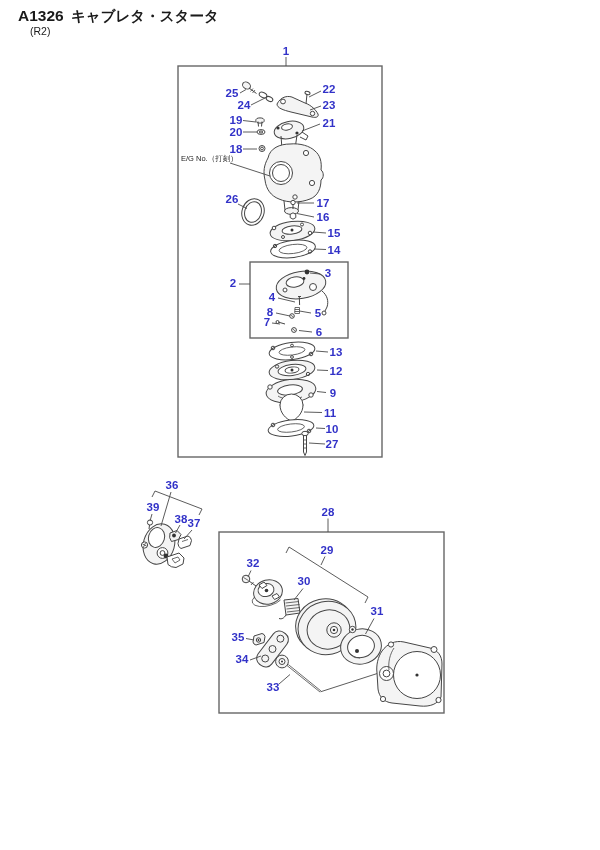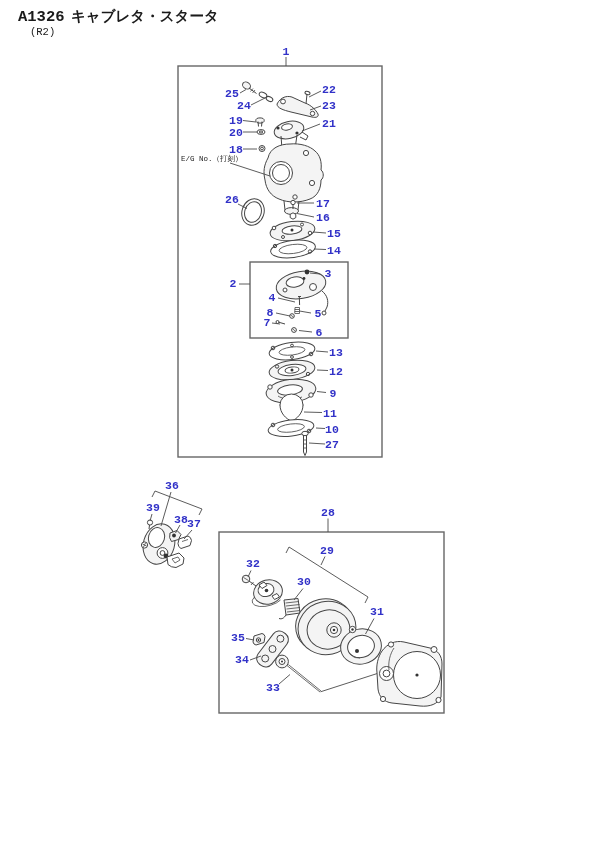--- a/index.html
+++ b/index.html
@@ -1,17 +1,17 @@
 <!DOCTYPE html>
 <html><head>
 <meta charset="utf-8">
 <style>
   html,body{margin:0;padding:0;background:#ffffff;}
   .page{position:relative;width:600px;height:850px;background:#ffffff;overflow:hidden;
-        font-family:Liberation Mono, monospace;}
+        font-family:Liberation Sans, sans-serif;}
   svg{position:absolute;left:0;top:0;}
   .ttl-code{font-size:15.5px;font-weight:600;fill:#1a1a1a;}
   .ttl-jp{font-size:14.5px;font-weight:600;fill:#1a1a1a;}
   .ttl-rev{font-size:10.5px;fill:#1a1a1a;}
   .lbl{font-size:11.5px;font-weight:600;fill:#3232c8;text-anchor:middle;}
   .anno{font-size:7.5px;fill:#222;}
   .ld{stroke:#4a4a4a;stroke-width:0.9;fill:none;}
   .bx{fill:none;stroke:#666;stroke-width:1.4;}
   .pt{stroke:#464646;stroke-width:1;fill:none;}
   .ptf{stroke:#464646;stroke-width:1;fill:#f4f4f4;}

